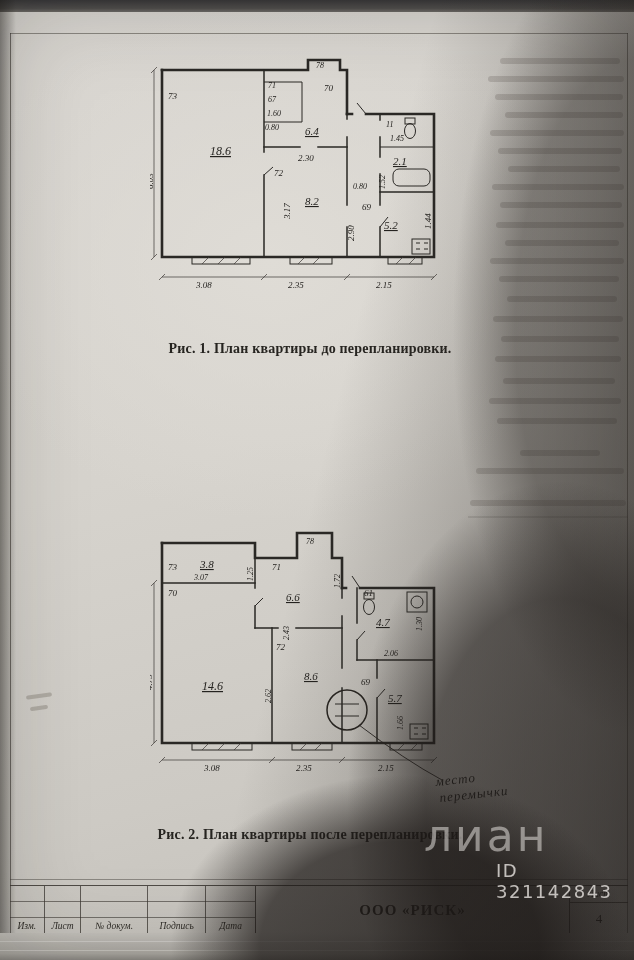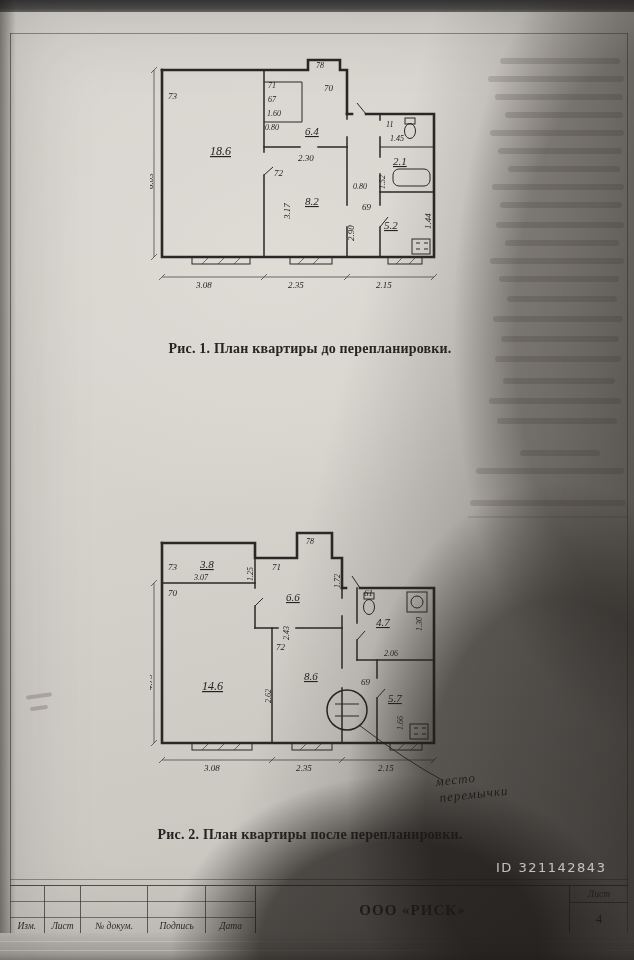--- a/index.html
+++ b/index.html
@@ -70,21 +70,21 @@
     background:
       radial-gradient(ellipse 310px 230px at 400px 945px, rgba(26,22,20,.68) 0 45%, rgba(26,22,20,0) 74%),
       radial-gradient(ellipse 280px 420px at 560px 800px, rgba(30,26,24,.55) 0 48%, rgba(30,26,24,0) 76%),
       radial-gradient(ellipse 240px 520px at 640px 330px, rgba(42,38,34,.40) 0 52%, rgba(42,38,34,0) 78%),
       linear-gradient(104deg, rgba(0,0,0,0) 50%, rgba(44,40,36,.16) 62%, rgba(36,32,29,.40) 82%, rgba(28,25,23,.52) 100%);}
 
   .watermark{position:absolute;left:424px;top:810px;z-index:50;
     font-family:"DejaVu Sans",sans-serif;font-size:44px;
     color:rgba(226,223,219,.55);letter-spacing:3px;pointer-events:none;}
   .watermark-id{position:absolute;left:496px;top:860px;z-index:50;
-    font-family:"DejaVu Sans",sans-serif;font-size:13px;
+    font-family:"DejaVu Sans",sans-serif;font-size:18px;
     color:rgba(232,229,225,.8);letter-spacing:1.5px;pointer-events:none;}
 </style>
 </head>
 <body>
 
 <div class="photo">
   <div class="paper"></div>
   <div class="top-band"></div>
   <div class="left-vignette"></div>
 
@@ -270,15 +270,16 @@
       <div class="tb-sheet-number">4</div>
     </div>
   </div>
 
   <div class="page-edge">
     <div class="edge-line" style="top:8px"></div>
     <div class="edge-line" style="top:17px"></div>
   </div>
 
   <div class="shadow"></div>
+  <div class="watermark">лиан</div>
   <div class="watermark-id">ID 321142843</div>
   <div class="vignette"></div>
 </div>
 
 </body></html>

